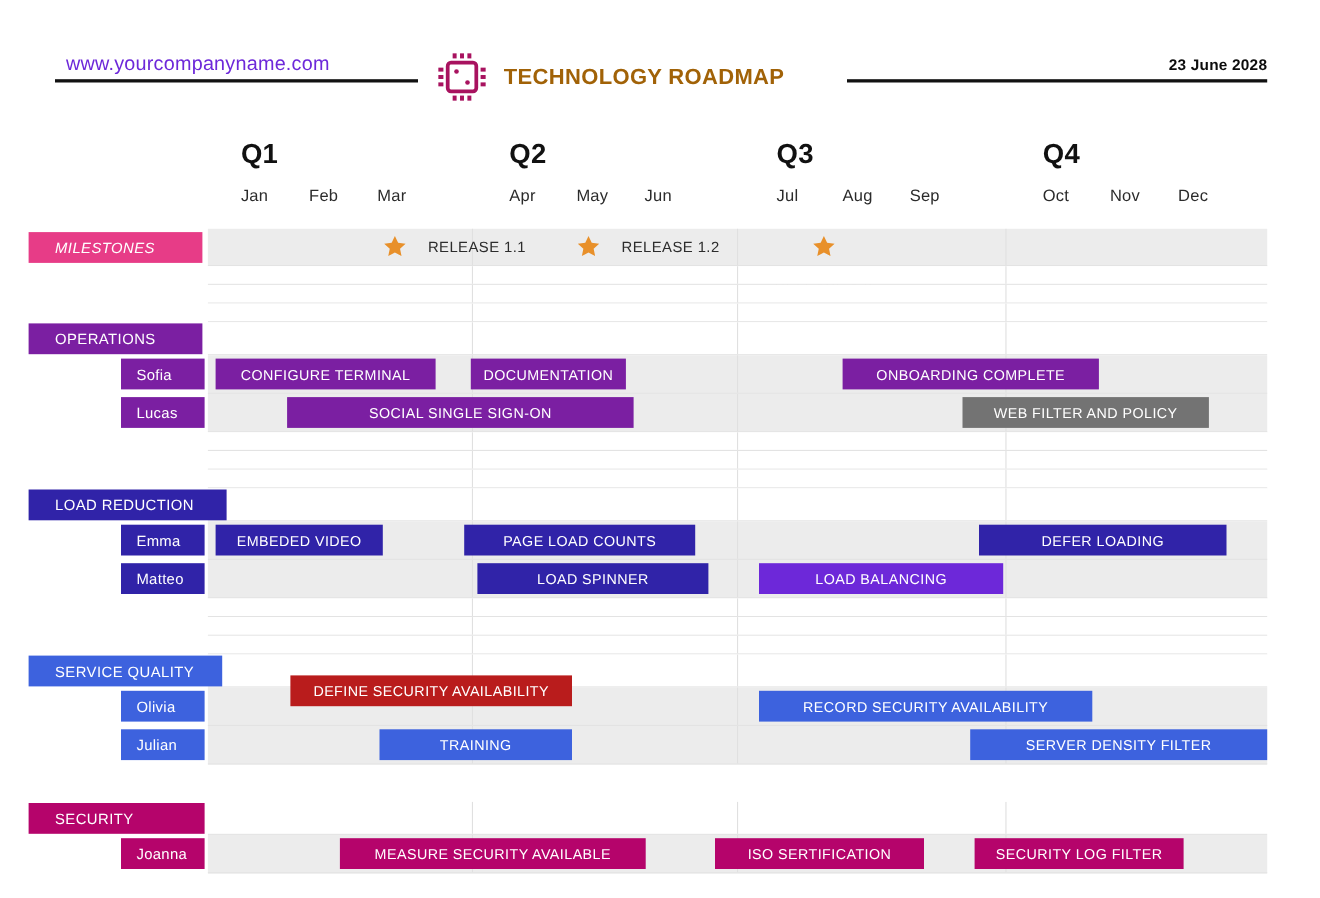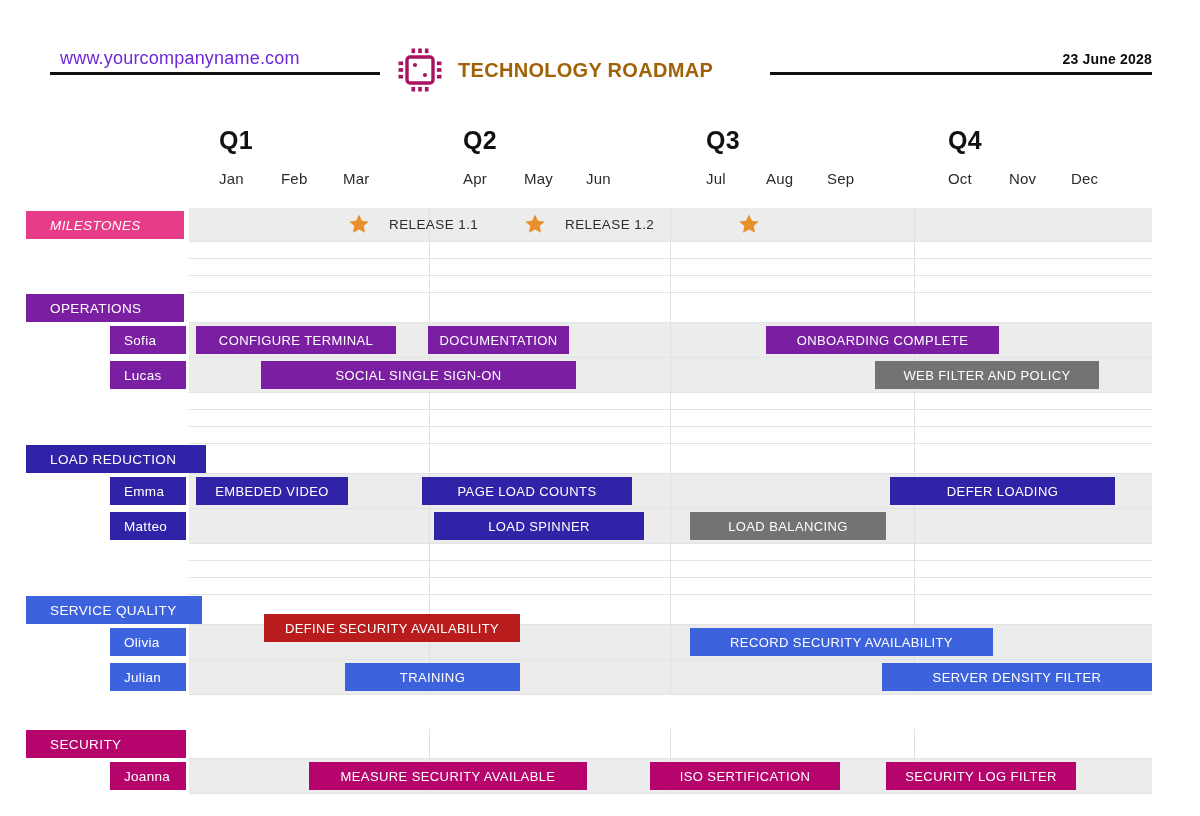--- a/index.html
+++ b/index.html
@@ -243,21 +243,21 @@
       <div class="bar" style="left: 196px; width: 152px; top: 269px; background: rgb(48, 35, 168);">EMBEDED VIDEO</div>
       <div class="bar" style="left: 377px; width: 210px; top: 269px; background: rgb(48, 35, 168); margin-left: 45px;">PAGE LOAD COUNTS</div>
       <div class="bar" style="left: 890px; width: 225px; top: 269px; background: rgb(48, 35, 168); text-align: right;">DEFER LOADING</div>
       <div class="track" style="top: 301px; height: 35px;">
         <div class="colline" style="left: 240px;"></div>
         <div class="colline" style="left: 481px;"></div>
         <div class="colline" style="left: 725px;"></div>
       </div>
       <div class="tab-person" style="top: 304px; background: rgb(48, 35, 168);">Matteo</div>
       <div class="bar" style="left: 434px; width: 210px; top: 304px; background: rgb(48, 35, 168);">LOAD SPINNER</div>
-      <div class="bar" style="left: 690px; width: 196px; top: 304px; background: #737373;">LOAD BALANCING</div>
+      <div class="bar" style="left: 690px; width: 222px; top: 304px; background: #6d28d9;">LOAD BALANCING</div>
       <div class="track empty" style="top: 336px; height: 17px;">
         <div class="colline" style="left: 240px;"></div>
         <div class="colline" style="left: 481px;"></div>
         <div class="colline" style="left: 725px;"></div>
       </div>
       <div class="track empty" style="top: 353px; height: 17px;">
         <div class="colline" style="left: 240px;"></div>
         <div class="colline" style="left: 481px;"></div>
         <div class="colline" style="left: 725px;"></div>
       </div>

